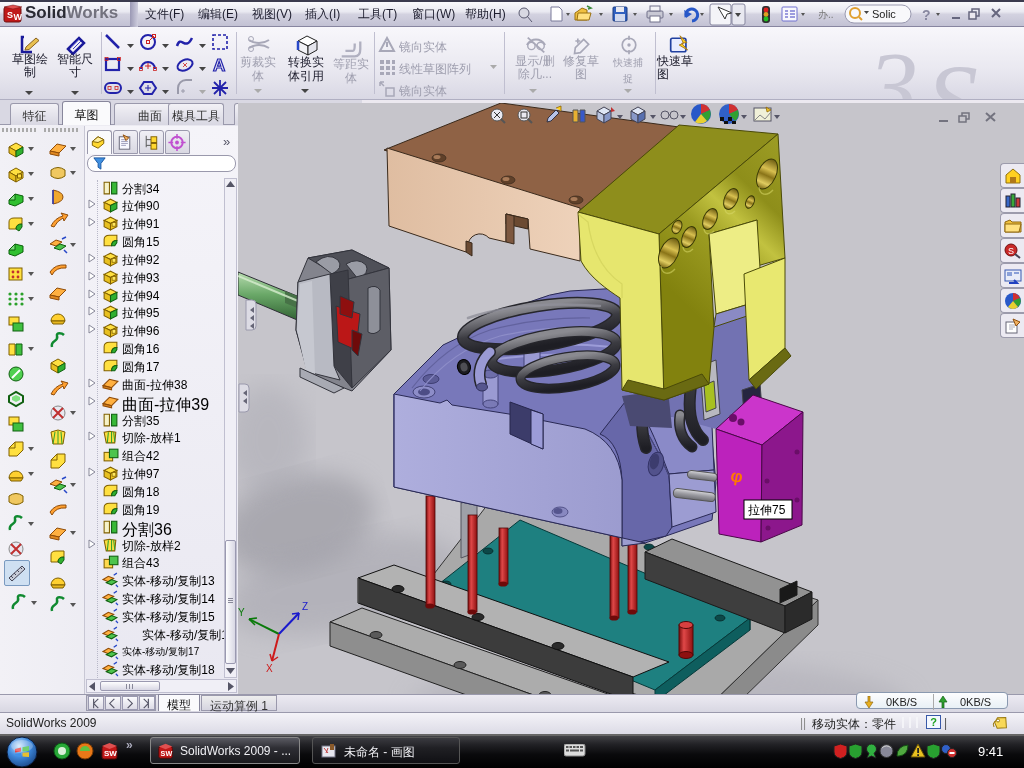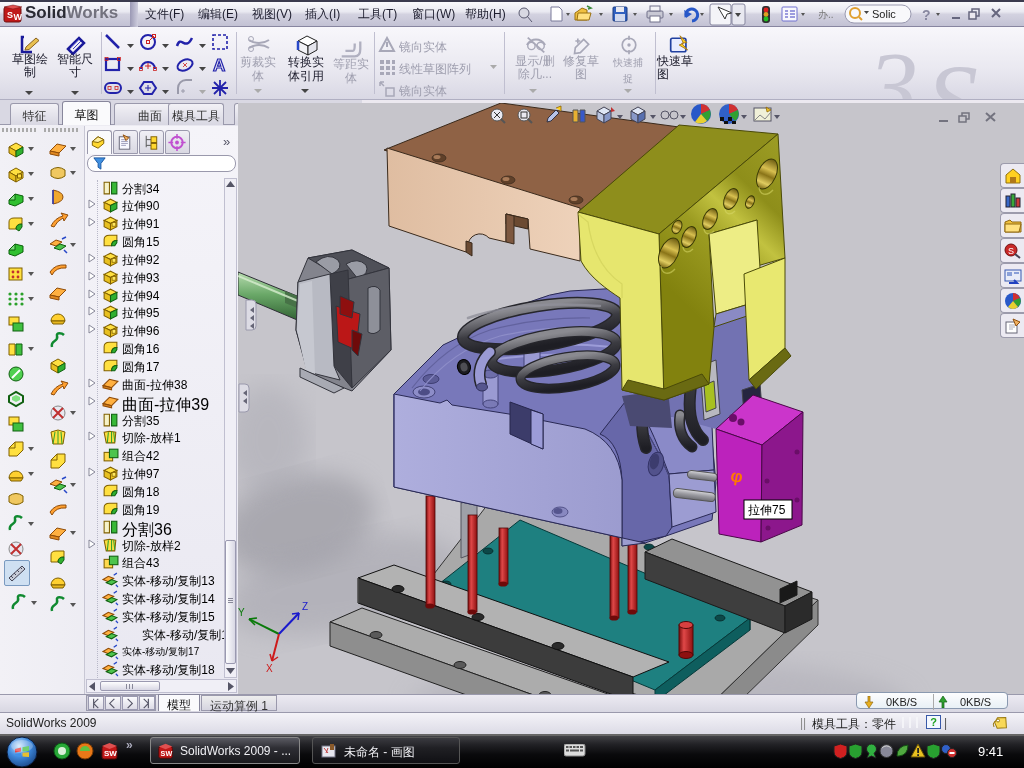--- a/index.html
+++ b/index.html
@@ -1186,21 +1186,21 @@
 <div class="abs" style="left:933px;top:694px;width:1px;height:16px;background:#aaa;"></div>
 <svg class="abs" style="left:938px;top:696px;" width="10" height="12">
       <path d="M5,0 L9,6 H6 V12 H4 V6 H1 Z" fill="#30a030" stroke="#106010" stroke-width="0.7"></path>
     </svg>
 <div class="abs" style="left:960px;top:696px;font-size:11px;color:#222;">0KB/S</div>
 
 <div class="abs" style="left:0;top:712px;width:1024px;height:22px;background:linear-gradient(#f4f3f8,#dcdbe6);border-top:1px solid #9a99ac;"></div>
 <div class="abs" style="left:6px;top:716px;font-size:12px;color:#222;">SolidWorks 2009</div>
 <div class="abs" style="left:800px;top:716px;font-size:12px;color:#888;">||</div>
 <div class="abs" style="left:902px;top:717px;width:2px;height:11px;background:#f4f4f8;box-shadow:7px 0 #f4f4f8,14px 0 #f4f4f8;"></div>
-<div class="abs" style="left:812px;top:716px;font-size:12px;color:#222;">模具工具：零件</div>
+<div class="abs" style="left:812px;top:716px;font-size:12px;color:#222;">移动实体：零件</div>
 <div class="abs" style="left:926px;top:715px;width:15px;height:14px;background:#f4f8ff;border:1px solid #3858a8;font-size:11px;font-weight:bold;text-align:center;color:#20a020;line-height:13px;">?</div>
 <div class="abs" style="left:944px;top:716px;font-size:12px;color:#555;">|</div>
 <svg class="abs" style="left:991px;top:714px;" width="20" height="19" viewBox="0 0 20 19">
       <path d="M8,3 L16,5 L14,15 L5,13 L4,7 Z" fill="#f8d858" stroke="#9a7a10" transform="rotate(-15 10 9)"></path>
       <circle cx="7" cy="6.5" r="1.5" fill="#fff" stroke="#9a7a10"></circle>
       <path d="M3,13 Q1,10 4,7" fill="none" stroke="#9a7a10"></path>
     </svg>
 
 <div class="abs" style="left:0;top:734px;width:1024px;height:34px;background:linear-gradient(#4a4a4e,#222226 30%,#0a0a0c 60%,#000);"></div>
 <div class="abs" style="left:0;top:734px;width:1024px;height:2px;background:#666;"></div>

